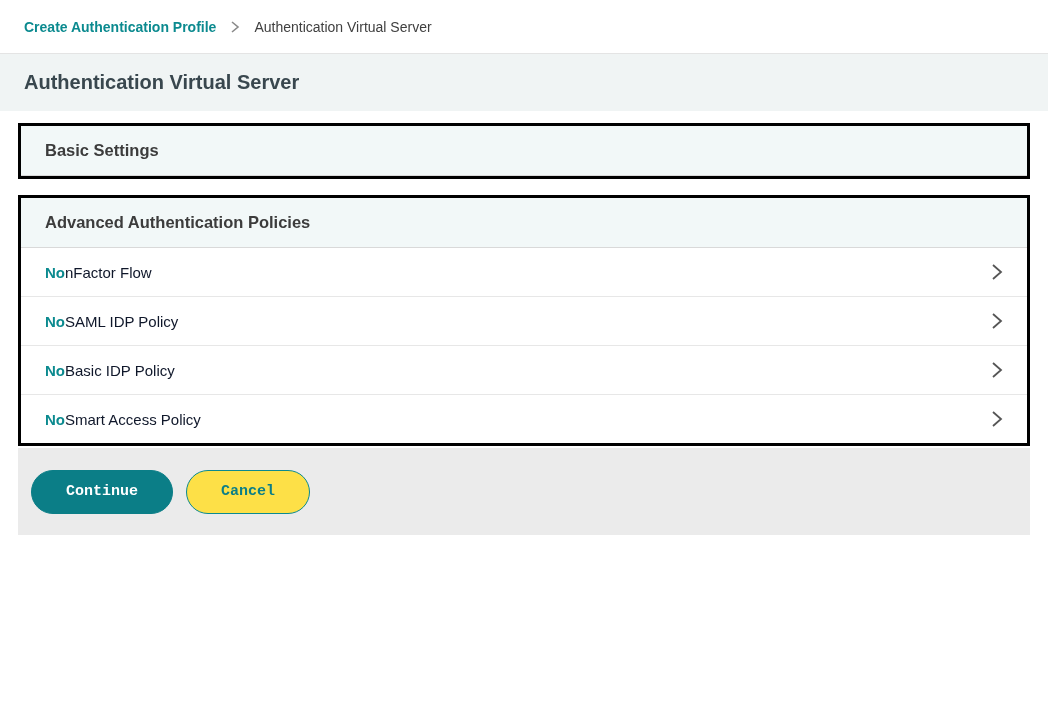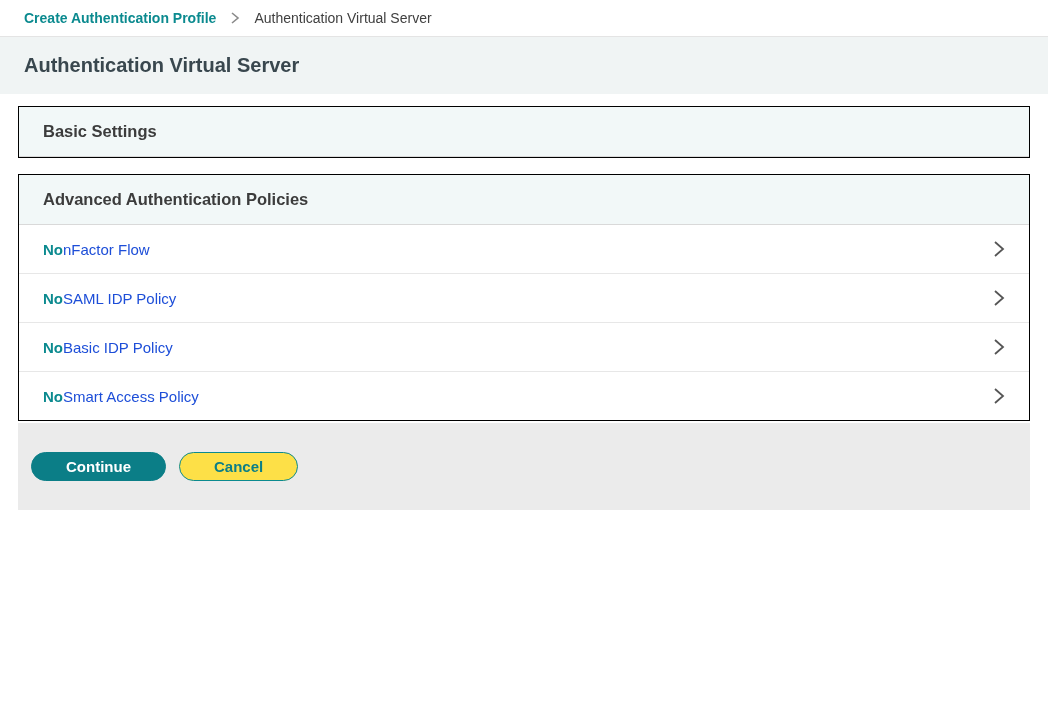--- a/index.html
+++ b/index.html
@@ -7,21 +7,21 @@
     width: 1048px;
     height: 716px;
     background: #ffffff;
     font-family: "Liberation Sans", "DejaVu Sans", sans-serif;
     color: #404040;
     overflow: hidden;
   }
 
   
   .breadcrumb-bar {
-    height: 37px;
+    height: 54px;
     display: flex;
     align-items: center;
     padding: 0 24px;
     border-bottom: 1px solid #e4e4e4;
     background: #ffffff;
   }
   .crumb-link {
     color: #0b8a8f;
     font-size: 14px;
     font-weight: bold;
@@ -49,21 +49,21 @@
   .page-title {
     font-size: 20px;
     font-weight: bold;
     color: #39474e;
   }
 
   
   .content { padding: 0 18px; }
 
   .card {
-    border: 1px solid #000000;
+    border: 3px solid #000000;
     background: #ffffff;
     margin-top: 12px;
   }
   .card-header {
     background: #f2f8f8;
     border-bottom: 1px solid #d9d9d9;
     padding: 15px 24px;
   }
   .card-header h2 {
     font-size: 16.5px;
@@ -111,38 +111,38 @@
     cursor: pointer;
     background: #ffffff;
   }
   .policy-row:last-child { border-bottom: none; }
   .policy-row.highlighted { background: #e2f4f4; }
   .policy-text { font-size: 15px; }
   .policy-prefix {
     color: #0b8a8f;
     font-weight: bold;
   }
-  .policy-label { color: #1d4ed8; }
+  .policy-label { color: #0f172a; }
   .chevron { display: inline-flex; align-items: center; }
 
   
   .footer-bar {
     margin: 2px 18px 0 18px;
     background: #ebebeb;
     height: 87px;
     display: flex;
     align-items: center;
     padding: 0 13px;
   }
   .btn {
-    height: 29px;
+    height: 44px;
     border-radius: 22px;
     font-size: 15px;
     font-weight: bold;
-    font-family: Liberation Sans, sans-serif;
+    font-family: Liberation Mono, monospace;
     padding: 0 34px;
     cursor: pointer;
   }
   .btn-primary {
     background: #0b7e87;
     color: #ffffff;
     border: 1px solid #0b7e87;
   }
   .btn-secondary {
     background: #fde047;

